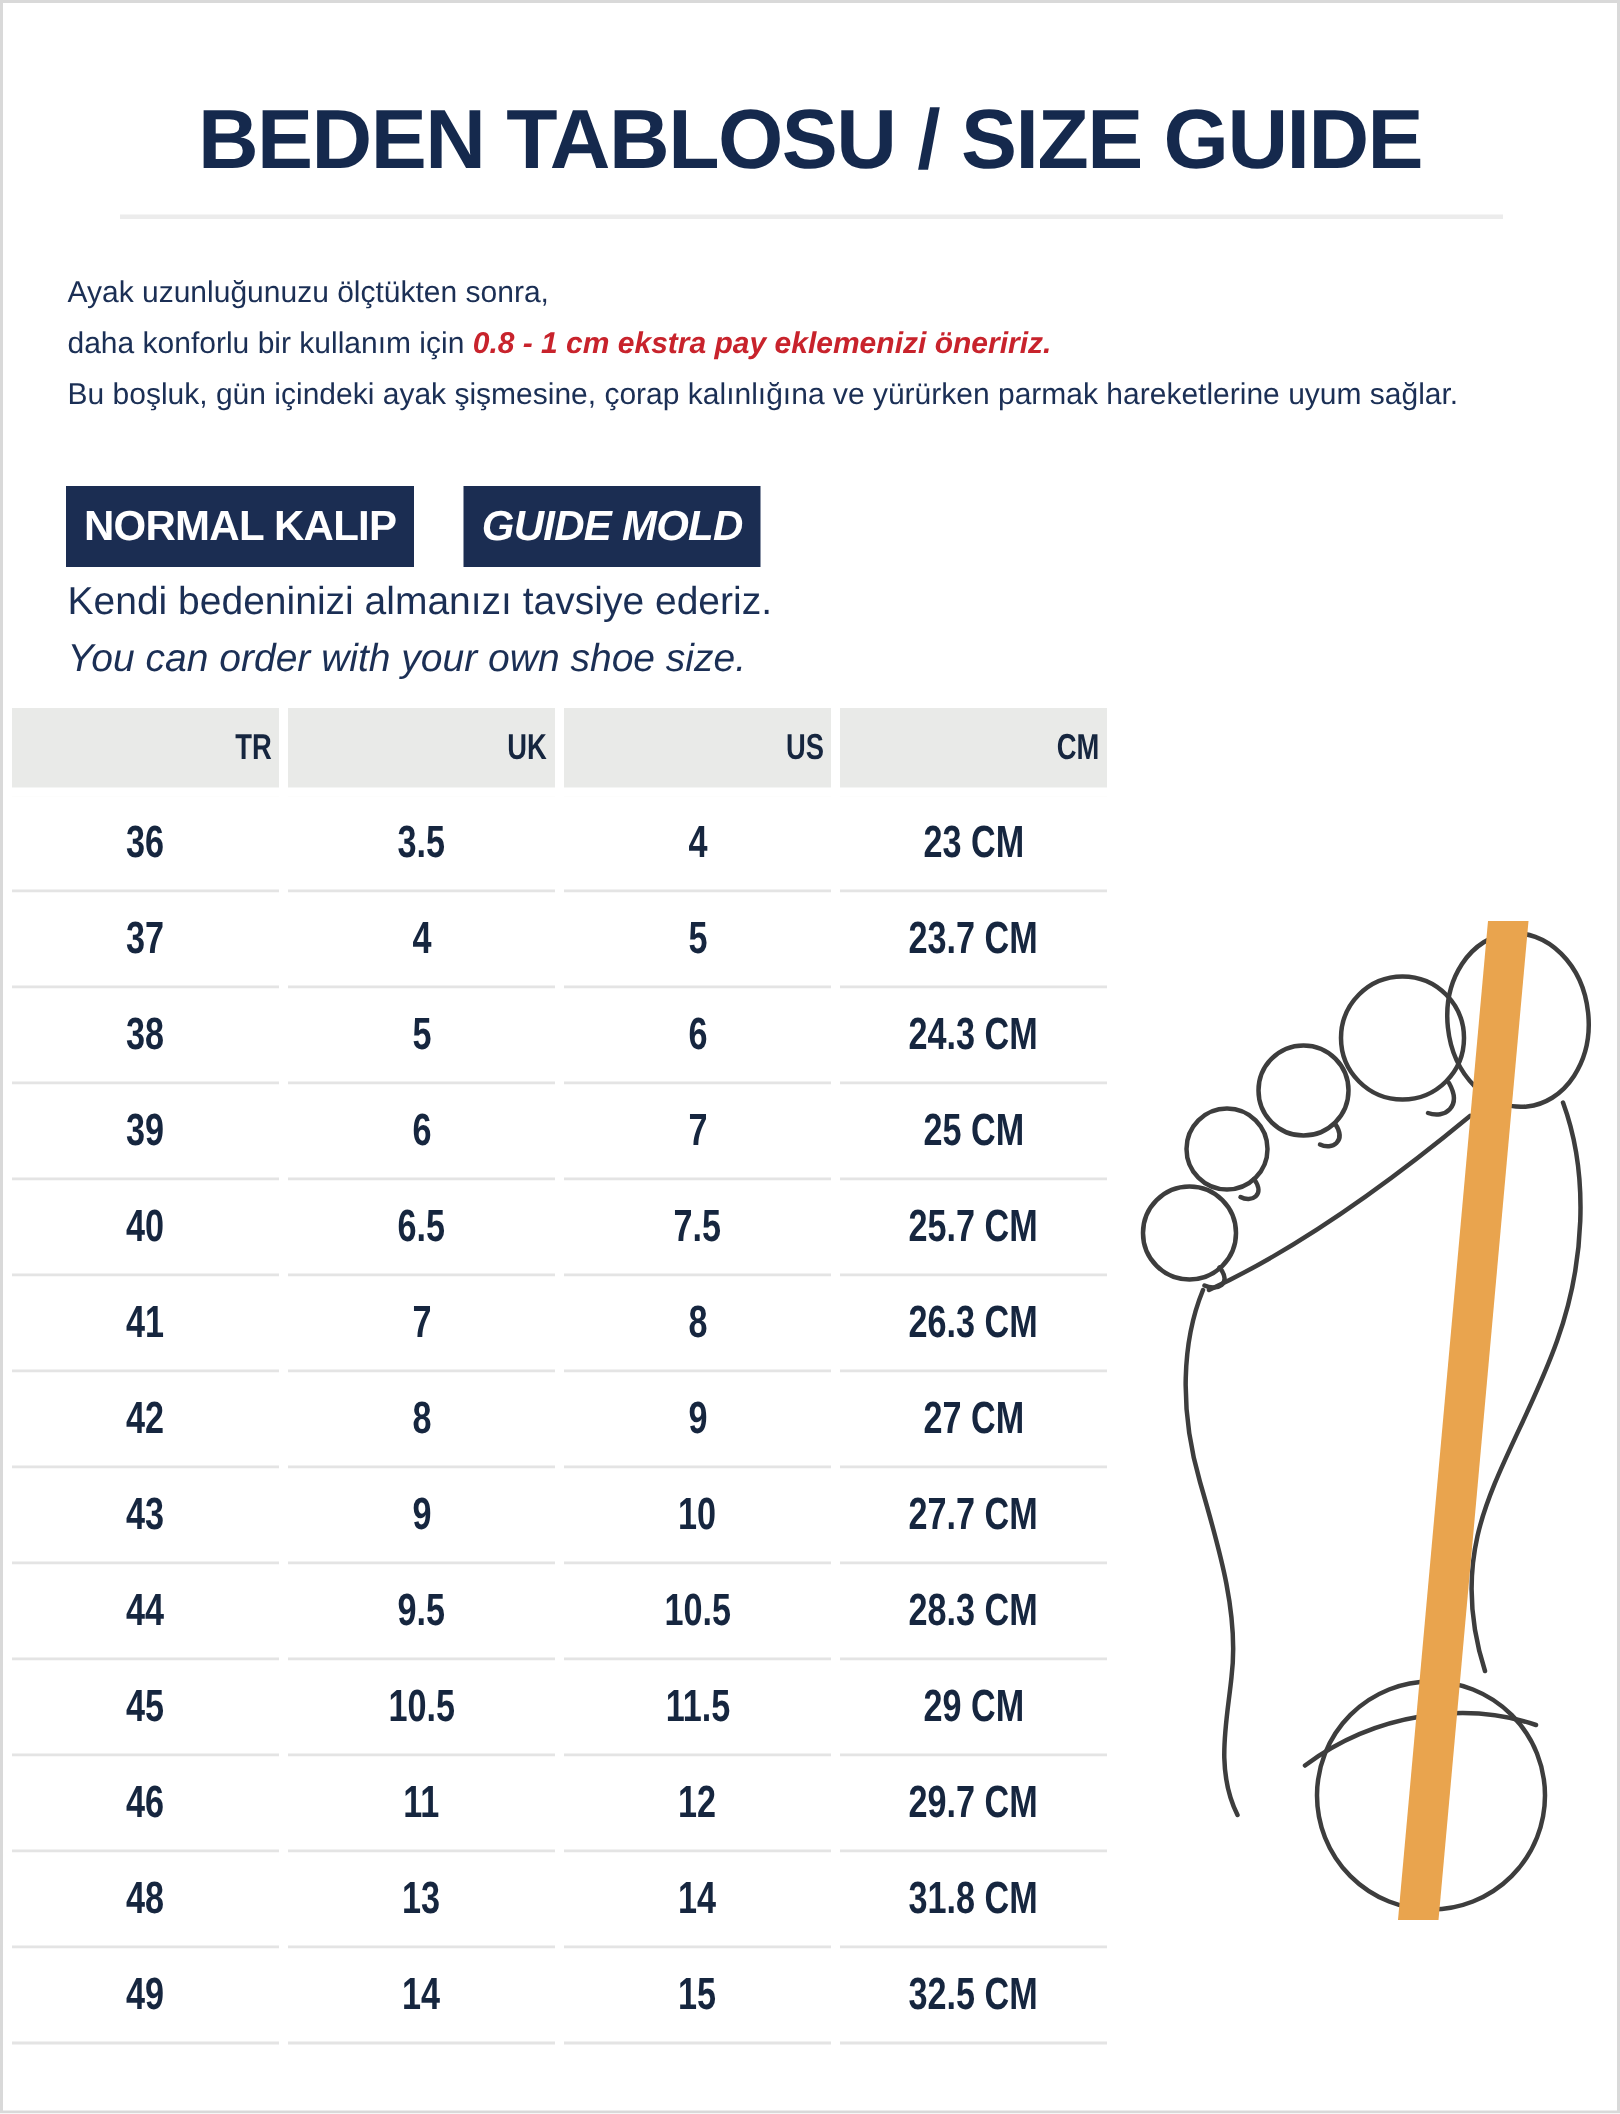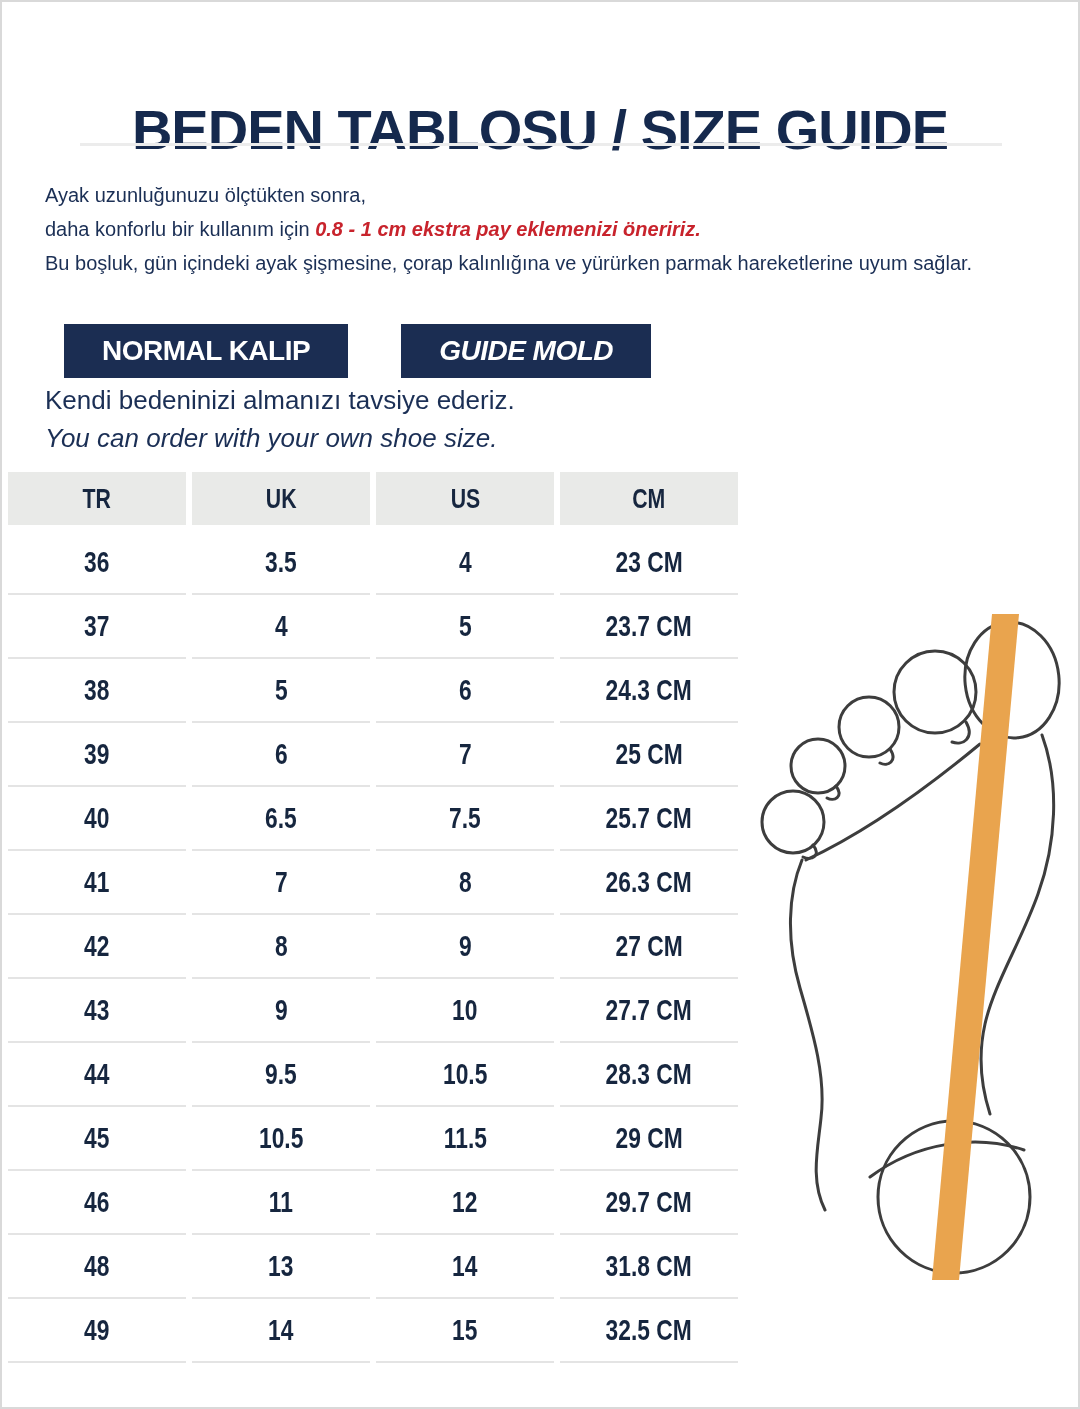--- a/index.html
+++ b/index.html
@@ -12,53 +12,52 @@
     overflow:hidden;
     font-family:"Liberation Sans", sans-serif;
     color:#172a4a;
   }
   
   .title{
     position:absolute;top:58px;left:0;width:100%;
     text-align:center;
     font-size:56px;font-weight:700;letter-spacing:-1px;
     color:#15294d;
-    margin-top:37px;
   }
   .divider{
     position:absolute;top:141px;left:78px;width:922px;height:3px;
     background:#ececec;
   }
   
   .intro{position:absolute;left:43px;top:176px;width:1000px;}
   .intro .line{font-size:20px;color:#1b2f55;height:34px;line-height:34px;white-space:nowrap;}
   .intro .head{font-weight:700;font-size:23px;letter-spacing:-0.2px;color:#152a4d;}
   .red{color:#c8232c;font-weight:700;font-style:italic;}
   
   .badges{position:absolute;left:42px;top:322px;display:flex;gap:33px;}
   .badge{
     height:54px;display:inline-flex;align-items:center;
-    padding:0 38px;background:#1b2d52;color:#ffffff;
-    font-size:28px;font-weight:700;letter-spacing:-0.5px;margin-left:20px;
+    padding:0 12px;background:#1b2d52;color:#ffffff;
+    font-size:28px;font-weight:700;letter-spacing:-0.5px;
   }
   .badge.it{font-style:italic;}
   
   .advice-tr{position:absolute;left:43px;top:383px;font-size:26px;color:#1b2f55;}
   .advice-en{position:absolute;left:43px;top:421px;font-size:26px;font-style:italic;color:#1b2f55;}
   
   .tablewrap{position:absolute;left:0;top:470px;width:742px;}
   table.sizes{
     width:100%;table-layout:fixed;
     border-collapse:separate;border-spacing:6px 0;
   }
   table.sizes th{
     background:#e9eae8;height:51px;
     border-bottom:6px solid #ffffff;
-    font-size:28px;font-weight:700;color:#16263f;
-    text-align:center;vertical-align:middle;
+    font-size:24px;font-weight:700;color:#16263f;
+    text-align:right;vertical-align:middle;
   }
   table.sizes td{
     background:#ffffff;height:60px;
     border-bottom:2px solid #e4e4e4;
     font-size:30px;font-weight:700;color:#16263f;
     text-align:center;vertical-align:middle;
   }
   .cond{display:inline-block;transform:scaleX(0.76);white-space:nowrap;}
   
   .foot{position:absolute;left:740px;top:590px;width:340px;height:700px;}

